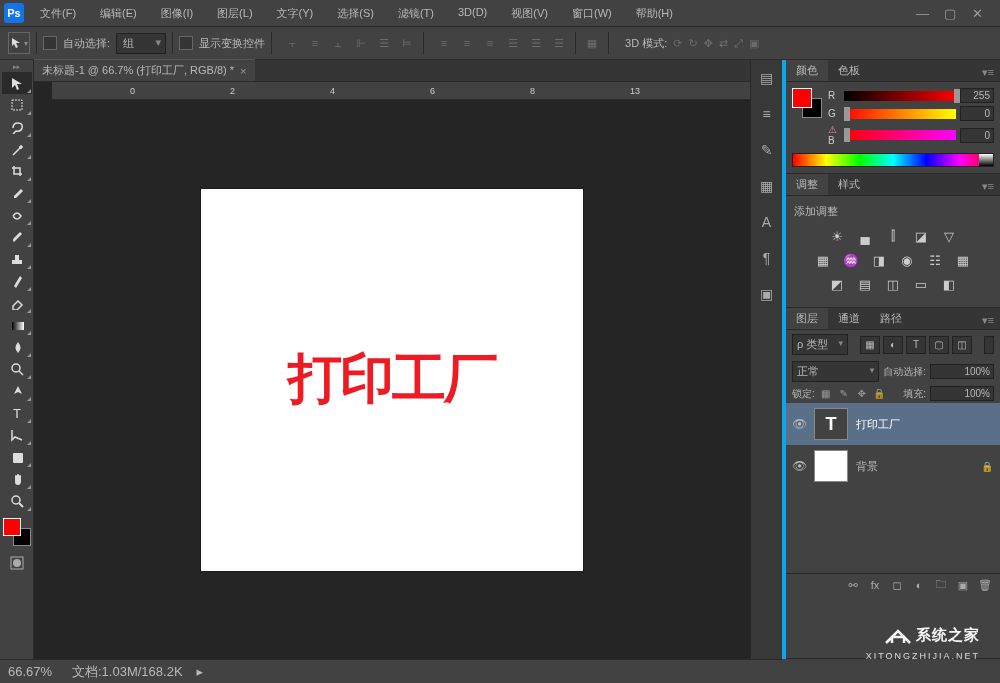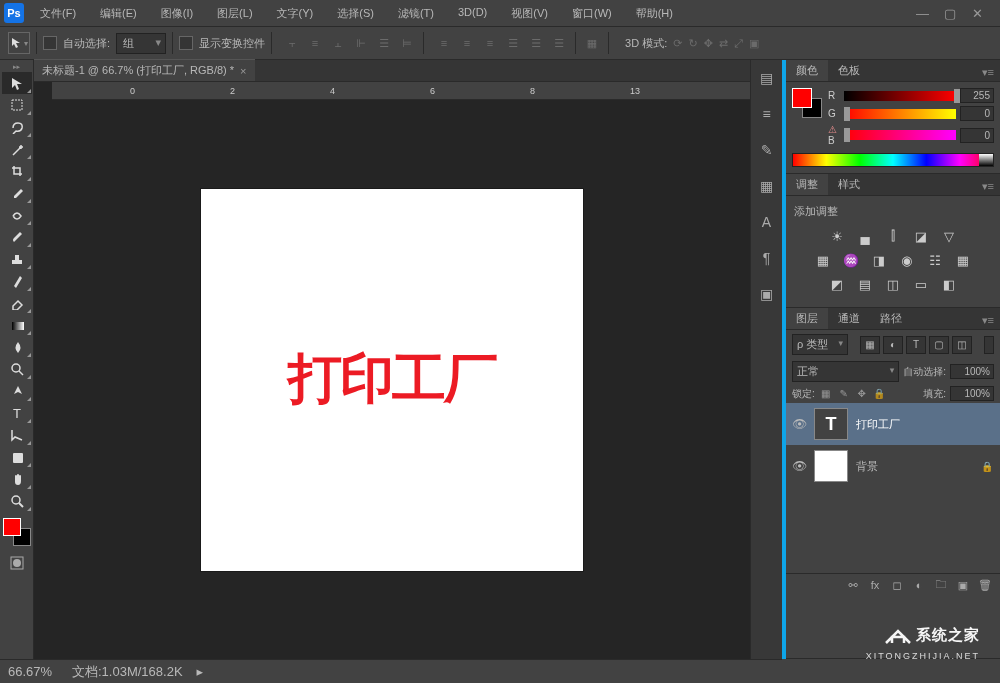--- a/index.html
+++ b/index.html
@@ -77,21 +77,21 @@
 .adj-icon { width: 18px; height: 18px; color: #ccc; display:flex; align-items:center; justify-content:center; font-size:13px; }
 
 .layer-opts { display: flex; align-items: center; gap: 12px; padding: 4px 6px; }
 .layer-filter { display: flex; gap: 3px; flex: 1; }
 .lf-btn { width: 20px; height: 18px; border: 1px solid #222; background: #353535; display:flex; align-items:center; justify-content:center; font-size: 10px; }
 .lf-switch { width: 10px; height: 18px; background: #353535; border: 1px solid #222; }
 .layer-blend-row { display: flex; align-items: center; gap: 4px; padding: 2px 6px; }
 .blend-dd { flex: 1; background: #353535; border: 1px solid #222; padding: 2px 4px; font-size: 11px; position:relative;}
 .blend-dd::after { content:"▾"; position:absolute; right:4px; color:#888; font-size:9px; top:3px; }
 .opac-label { font-size: 10px; }
-.opac-val { width: 44px; background: #353535; border: 1px solid #222; padding: 1px 3px; font-size: 10px; text-align: right; }
+.opac-val { width: 64px; background: #353535; border: 1px solid #222; padding: 1px 3px; font-size: 10px; text-align: right; }
 .lock-row { display: flex; align-items: center; gap: 4px; padding: 2px 6px; font-size: 10px; }
 .lock-icons { display: flex; gap: 4px; }
 .lock-ic { width: 14px; height: 14px; opacity: 0.7; display:flex; align-items:center; justify-content:center; }
 
 .layer-list { min-height: 170px; }
 .layer-item { display: flex; align-items: center; padding: 5px 6px; gap: 8px; }
 .layer-item.sel { background: #5a7089; }
 .layer-vis { width: 14px; height: 14px; color: #bbb; font-size: 12px; }
 .layer-thumb { width: 34px; height: 32px; background: #fff; border: 1px solid #888; display:flex; align-items:center; justify-content:center; font-size: 9px; color:#333; position:relative; }
 .layer-thumb.text-thumb { background: #424242; }

